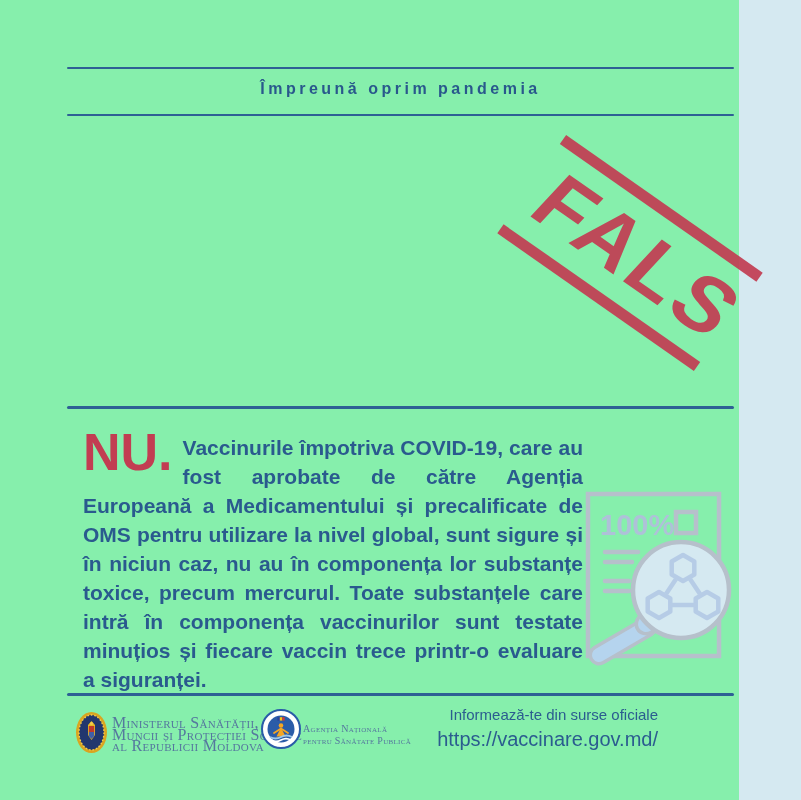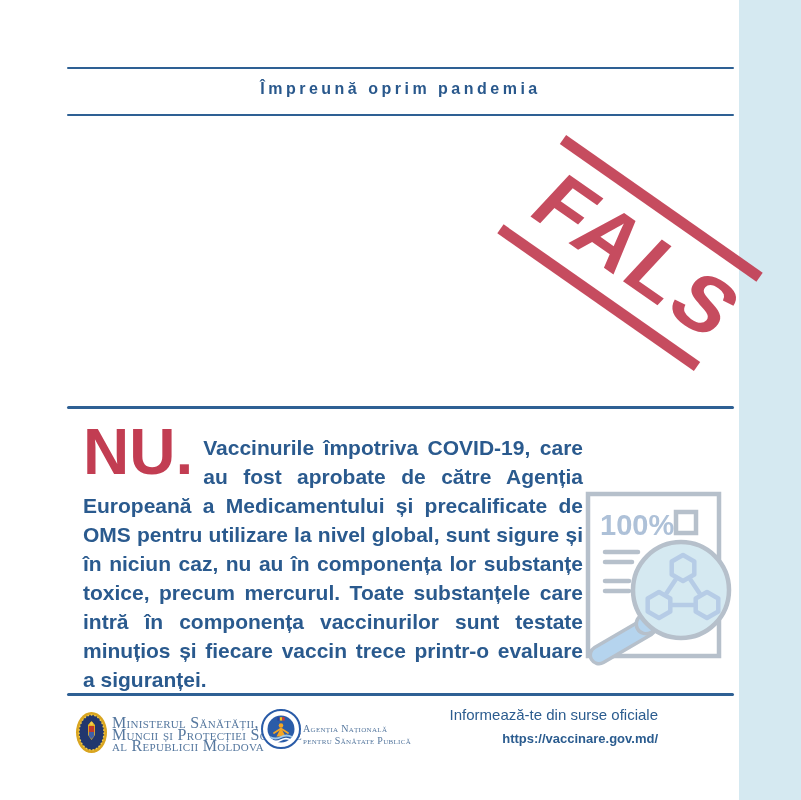--- a/index.html
+++ b/index.html
@@ -2,21 +2,21 @@
 <html><head>
 <meta charset="utf-8">
 <style>
   html,body{margin:0;padding:0;}
   body{
     width:801px;height:800px;
     font-family:"Liberation Sans", sans-serif;
     background:#d5e9f1;
     overflow:hidden;
   }
-  .poster{position:relative;width:739px;height:800px;background:#ffffff;}
+  .poster{position:relative;width:739px;height:800px;background:#86efac;}
 
   .hr{position:absolute;left:67px;width:667px;background:#2e6094;border-radius:2px;}
   .hr-top1{top:67px;height:2px;}
   .hr-top2{top:114px;height:2px;}
   .hr-mid{top:406px;height:3px;}
   .hr-foot{top:693px;height:3px;}
 
   .slogan{
     position:absolute;top:80px;left:0;width:801px;
     text-align:center;
@@ -49,21 +49,21 @@
   }
 
   .answer{
     position:absolute;left:83px;top:433px;width:500px;
     font-size:21px;line-height:29px;font-weight:bold;
     color:#2a5a8e;
     text-align:justify;
   }
   .answer .lead{
     float:left;
-    font-size:64px;line-height:42px;font-weight:bold;
+    font-size:52px;line-height:42px;font-weight:bold;
     color:#c23d52;
     margin:-2px 10px 6px 0;
   }
 
   .illustration{position:absolute;left:585px;top:488px;}
 
   .footer-left-logo{position:absolute;left:75px;top:711px;}
   .ministry-name{
     position:absolute;left:112px;top:717px;
     font-family:"Liberation Serif", serif;
@@ -79,21 +79,21 @@
     font-variant:small-caps;
     font-size:10px;line-height:12px;letter-spacing:0.3px;
     color:#55779e;
     white-space:pre-line;
   }
   .footer-right{
     position:absolute;right:81px;top:705px;
     text-align:right;color:#2b5c8f;
   }
   .info-label{font-size:15px;font-weight:normal;line-height:20px;}
-  .info-url{font-size:13px;font-weight:bold;line-height:22px;margin-top:3px;}
+  .info-url{font-size:20px;font-weight:normal;line-height:22px;margin-top:3px;}
 </style>
 </head>
 <body>
 
 <div class="poster">
 
   <div class="hr hr-top1"></div>
   <div class="slogan">Împreună oprim pandemia</div>
   <div class="hr hr-top2"></div>
 

